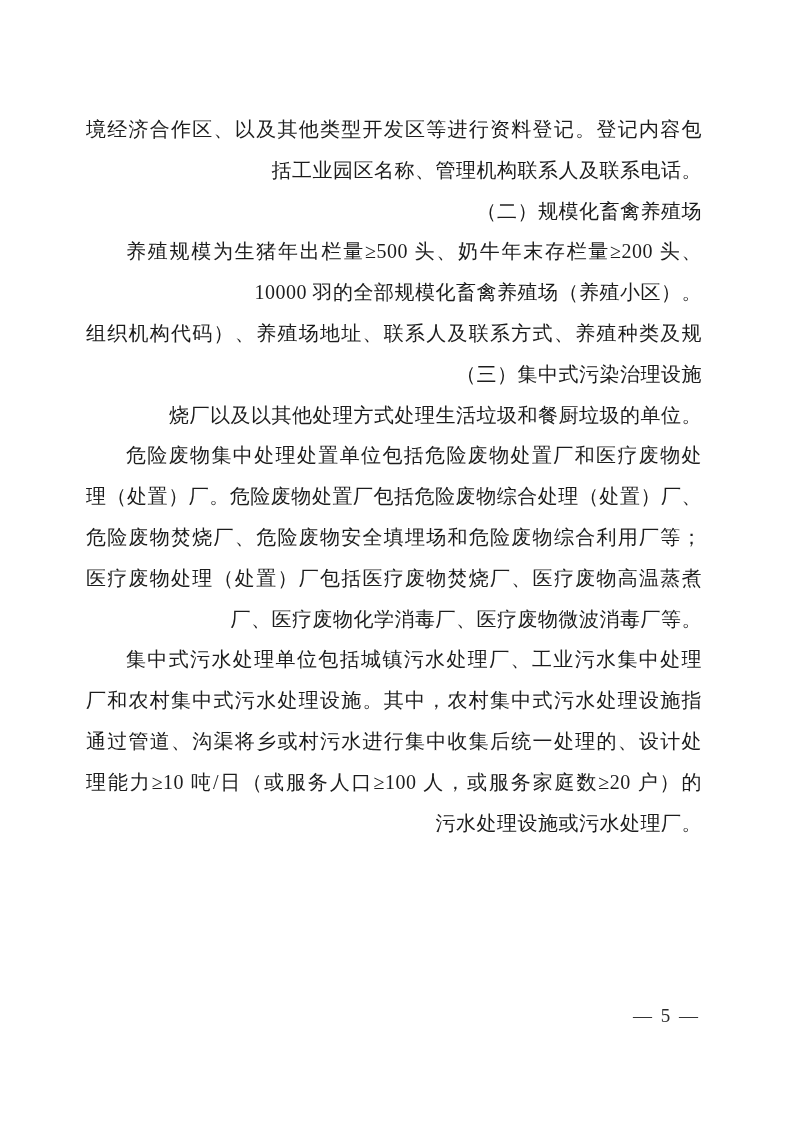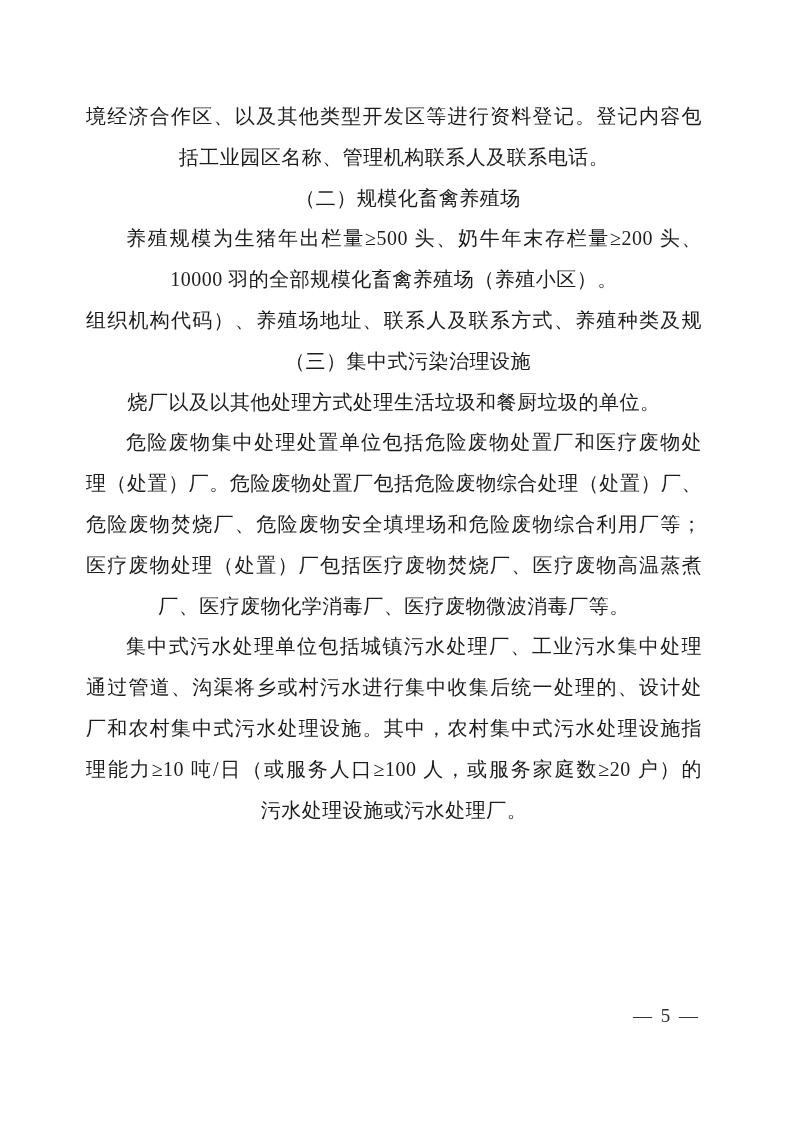--- a/index.html
+++ b/index.html
@@ -12,28 +12,28 @@
     width: 800px;
     height: 1131px;
     background: #ffffff;
     overflow: hidden;
     font-family: "Liberation Serif", "DejaVu Serif", serif;
     color: #1c1c1c;
   }
   .text-block {
     position: absolute;
     left: 86px;
-    top: 96px;
+    top: 109px;
     width: 616px;
   }
   .line {
     font-size: 20px;
     height: 40.8px;
     line-height: 40.8px;
-    text-align: center;
+    text-align: right;
     letter-spacing: 0.5px;
     overflow: hidden;
   }
   .line.justify {
     text-align: justify;
     text-align-last: justify;
   }
   .line.indent {
     text-indent: 2em;
   }
@@ -64,20 +64,20 @@
     <div class="line">10000 羽的全部规模化畜禽养殖场（养殖小区）。</div>
     <div class="line justify">组织机构代码）、养殖场地址、联系人及联系方式、养殖种类及规模。</div>
     <div class="line heading">（三）集中式污染治理设施</div>
     <div class="line">烧厂以及以其他处理方式处理生活垃圾和餐厨垃圾的单位。</div>
     <div class="line indent justify">危险废物集中处理处置单位包括危险废物处置厂和医疗废物处</div>
     <div class="line justify">理（处置）厂。危险废物处置厂包括危险废物综合处理（处置）厂、</div>
     <div class="line justify">危险废物焚烧厂、危险废物安全填埋场和危险废物综合利用厂等；</div>
     <div class="line justify">医疗废物处理（处置）厂包括医疗废物焚烧厂、医疗废物高温蒸煮</div>
     <div class="line">厂、医疗废物化学消毒厂、医疗废物微波消毒厂等。</div>
     <div class="line indent justify">集中式污水处理单位包括城镇污水处理厂、工业污水集中处理</div>
+    <div class="line justify">厂和农村集中式污水处理设施。其中，农村集中式污水处理设施指</div>
     <div class="line justify">通过管道、沟渠将乡或村污水进行集中收集后统一处理的、设计处</div>
-    <div class="line justify">厂和农村集中式污水处理设施。其中，农村集中式污水处理设施指</div>
     <div class="line justify">理能力≥10 吨/日（或服务人口≥100 人，或服务家庭数≥20 户）的</div>
     <div class="line">污水处理设施或污水处理厂。</div>
   </div>
 
   <div class="footer">— 5 —</div>
 </div>
 
 </body></html>

